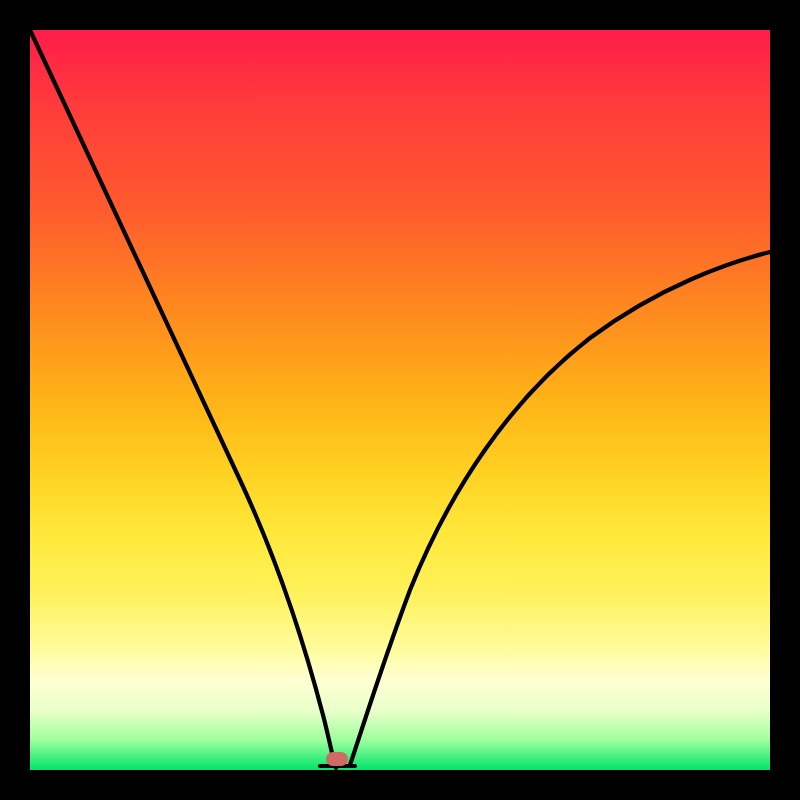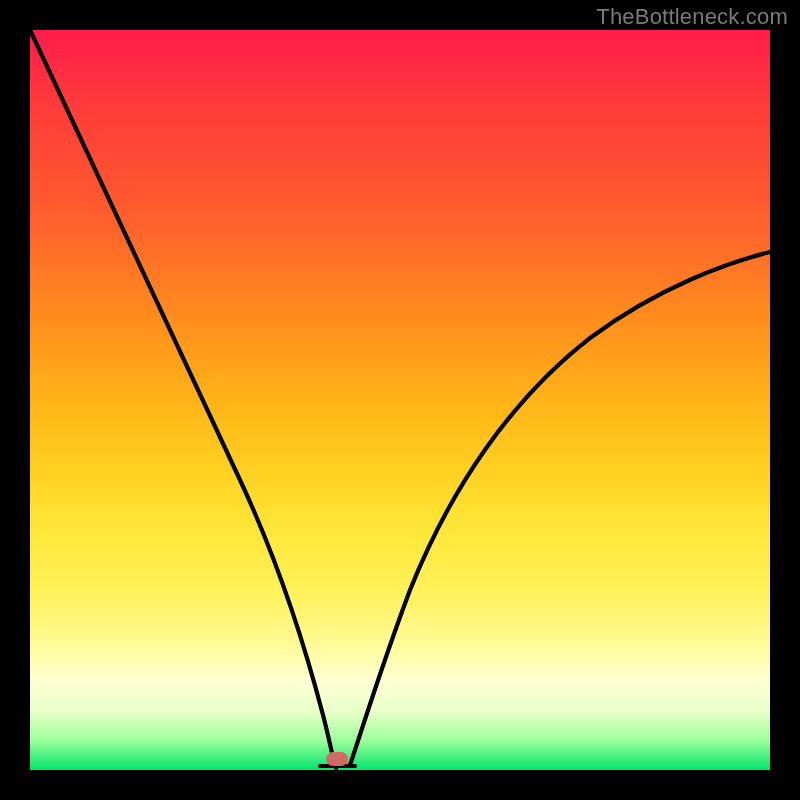--- a/index.html
+++ b/index.html
@@ -81,14 +81,13 @@
       <path d="M 290 736 L 325 736" fill="none" stroke="#000" stroke-width="4.2" stroke-linecap="round"></path>
       <path d="M 320 735
                C 332 700, 350 640, 380 560
                C 420 460, 480 370, 560 308
                C 630 256, 700 232, 740 222" fill="none" stroke="#000" stroke-width="4.2" stroke-linecap="round"></path>
     </svg>
 
     <div class="marker" style="left: calc(0.415 * 740px - 11px); top: calc(0.985 * 740px - 7px);" title="#d06a65"></div>
   </div>
 
-  <div class="watermark">TheBottleneck.com</div>
 </div>
 
 </body></html>

